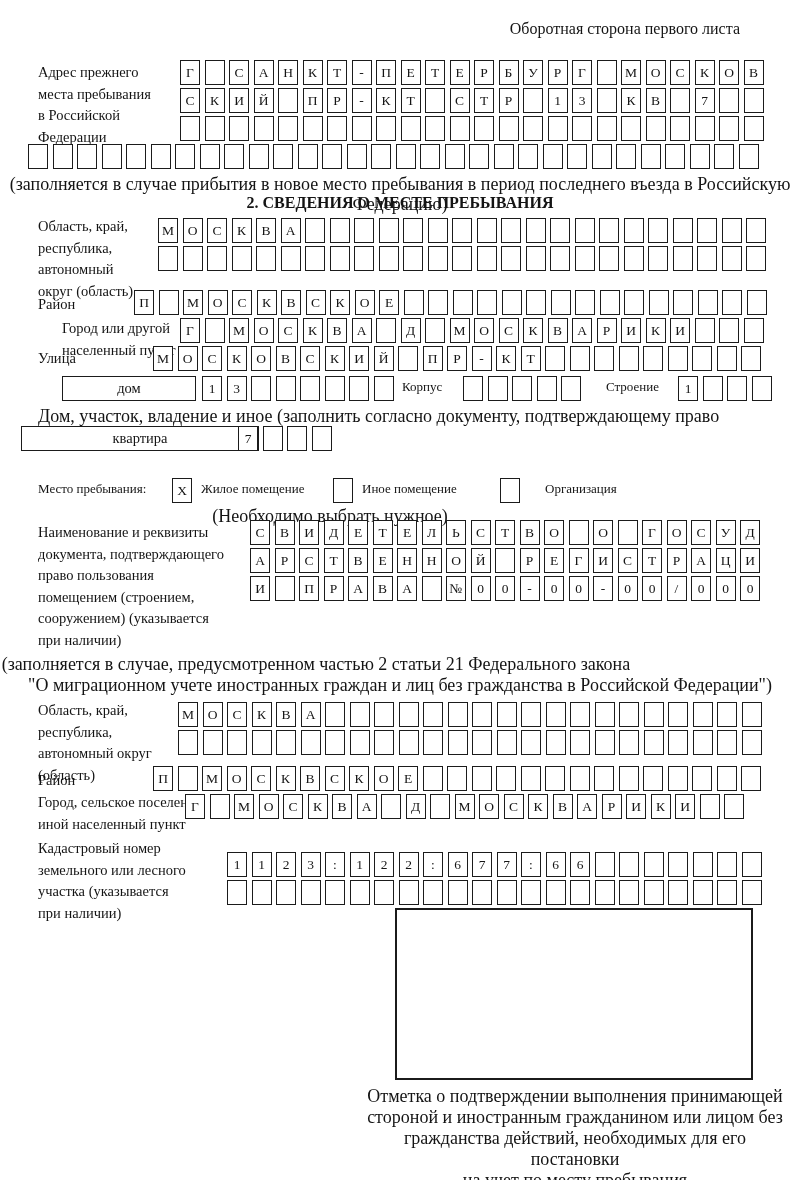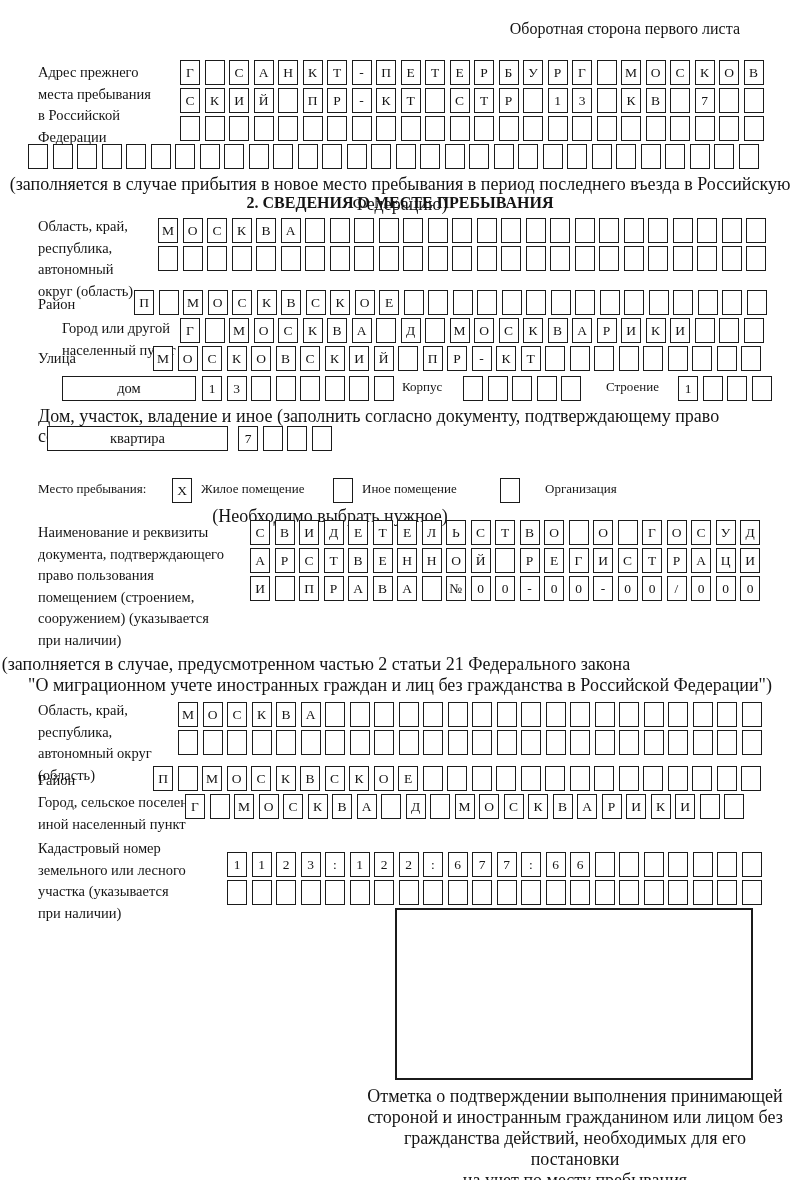--- a/index.html
+++ b/index.html
@@ -326,21 +326,21 @@
     </div>
   <div class="abs inline-label" style="left:606px;top:379px;">Строение</div>
   <div class="abs boxrow" style="left:678px;top:376px;">
       <span class="cbox">1</span>
       <span class="cbox"></span>
       <span class="cbox"></span>
       <span class="cbox"></span>
     </div>
   <div class="abs caption" style="left:38px;top:406px;">Дом, участок, владение и иное (заполнить согласно документу, подтверждающему право собственности)</div>
 
-  <div class="abs wbox" style="left:47px;top:426px;width:181px;">квартира</div>
+  <div class="abs wbox" style="left:21px;top:426px;width:238px;">квартира</div>
   <div class="abs boxrow" style="left:238px;top:426px;">
       <span class="cbox">7</span>
       <span class="cbox"></span>
       <span class="cbox"></span>
       <span class="cbox"></span>
     </div>
 
   <div class="abs inline-label" style="left:38px;top:481px;">Место пребывания:</div>
   <div class="abs boxrow" style="left:172px;top:478px;">
       <span class="cbox">X</span>

